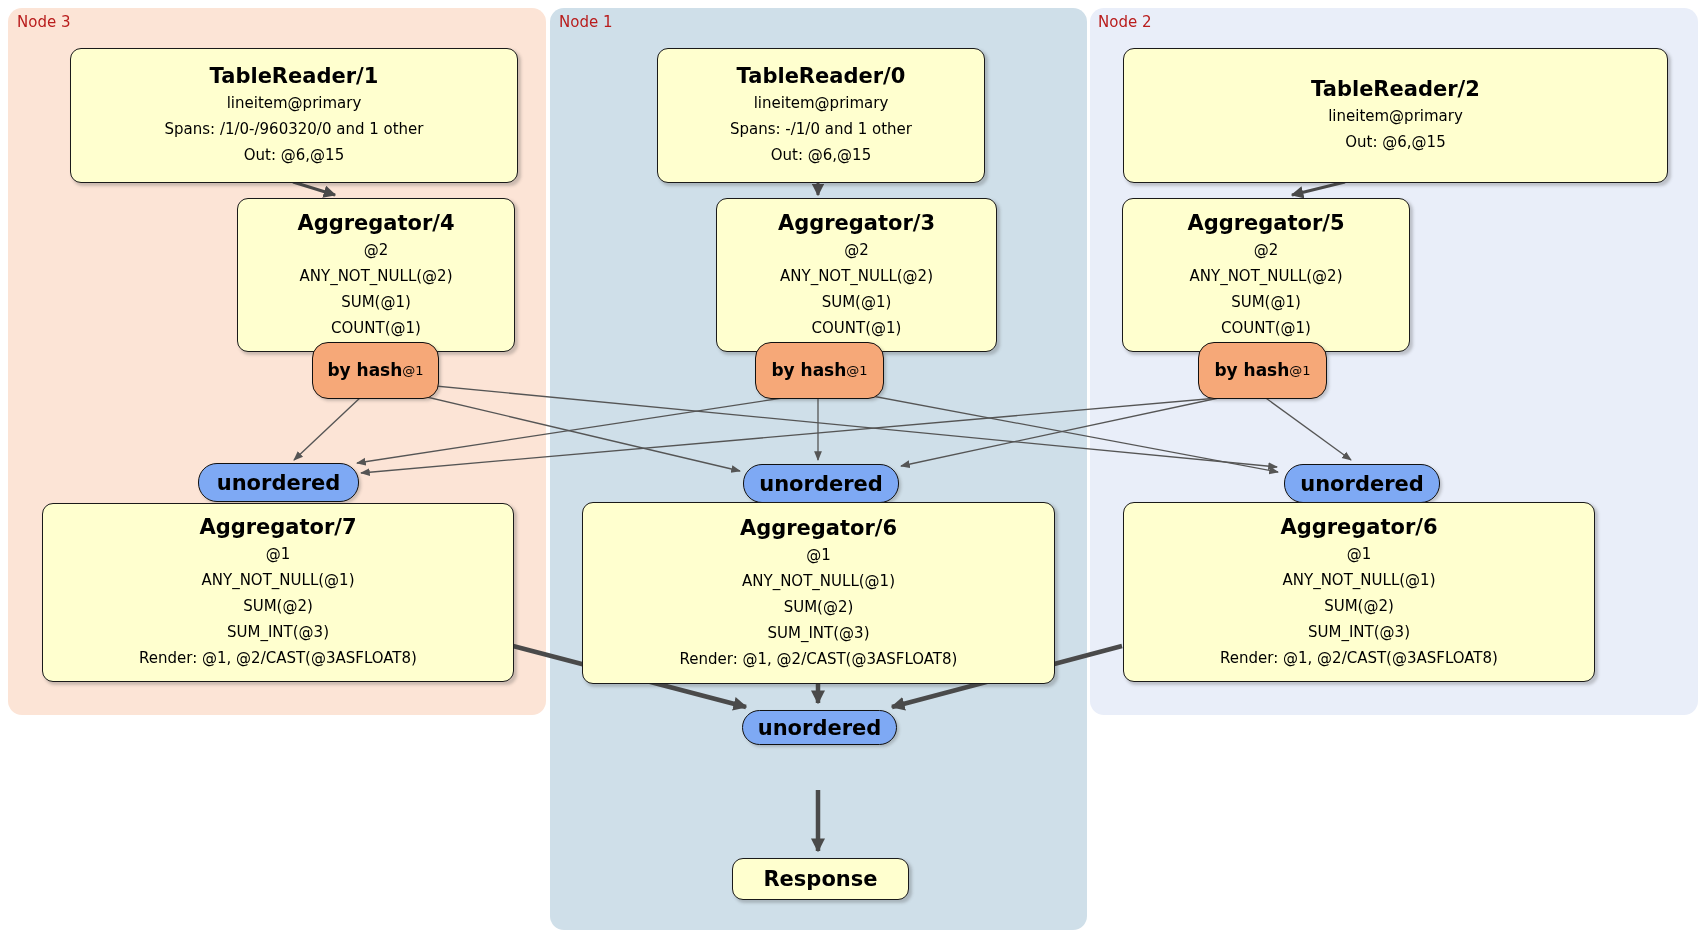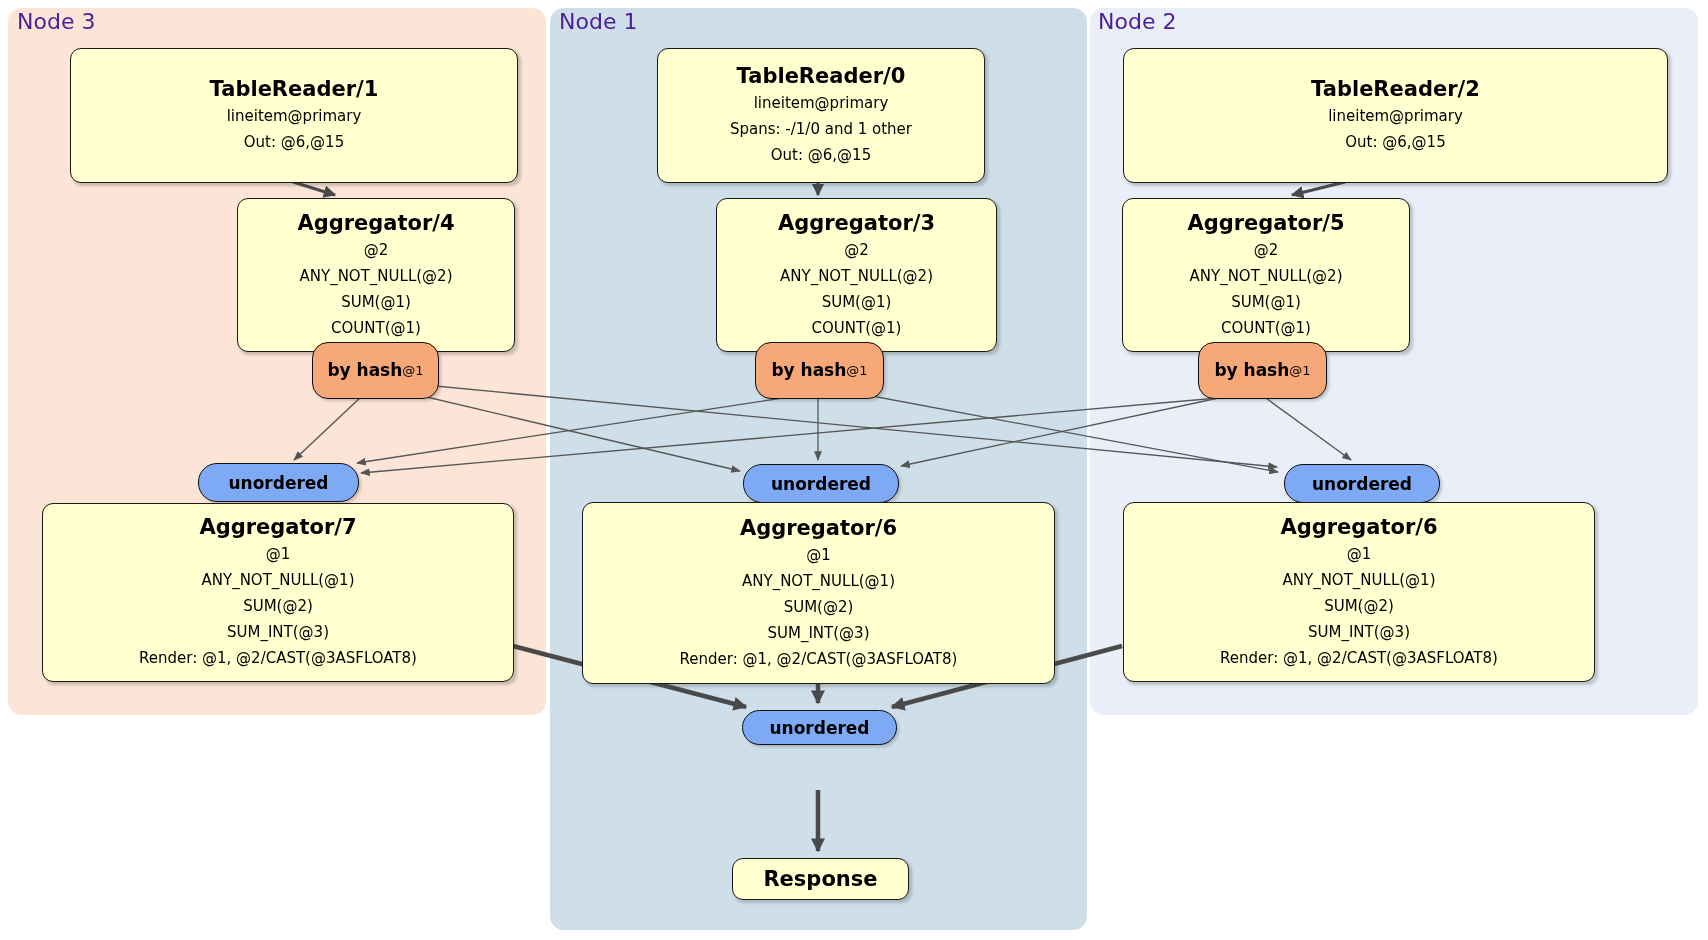--- a/index.html
+++ b/index.html
@@ -2,35 +2,35 @@
 <html><head>
 <meta charset="utf-8">
 <style>
   html,body{margin:0;padding:0;background:#ffffff;}
   body{width:1708px;height:940px;position:relative;font-family:"DejaVu Sans","Liberation Sans",sans-serif;color:#000;}
   .stage{position:absolute;left:0;top:0;width:1708px;height:940px;overflow:hidden;}
   .nodebg{position:absolute;border-radius:14px;}
   .nodebg.n3{background:#fce4d6;}
   .nodebg.n1{background:#cfdfe9;}
   .nodebg.n2{background:#e9eef9;}
-  .nodelabel{position:absolute;font-size:22px;line-height:20px;color:#4c1d95;}
+  .nodelabel{position:absolute;font-size:15px;line-height:20px;color:#b91c1c;}
   svg.edges{position:absolute;left:0;top:0;pointer-events:none;}
   .pbox{position:absolute;background:#ffffcf;border:1.7px solid #1a1a1a;border-radius:11px;
         display:flex;flex-direction:column;justify-content:center;align-items:center;
         text-align:center;box-shadow:2.5px 2.5px 3px rgba(60,60,60,0.25);}
   .ptitle{font-weight:bold;font-size:21px;line-height:27px;white-space:nowrap;}
   .pline{font-size:15px;line-height:26px;white-space:nowrap;}
   .router{position:absolute;background:#f6a878;border:1.7px solid #111;border-radius:16px;
         display:flex;justify-content:center;align-items:center;
         box-shadow:2px 2px 3px rgba(60,60,60,0.25);}
   .rlabel{font-weight:bold;font-size:17px;line-height:23px;}
   .rsub{font-size:13px;line-height:16px;}
   .sync{position:absolute;background:#7ea9f4;border:1.7px solid #111;border-radius:19px;
         display:flex;justify-content:center;align-items:center;
-        font-weight:bold;font-size:17px;box-shadow:2px 2px 3px rgba(60,60,60,0.25);}
+        font-weight:bold;font-size:21px;box-shadow:2px 2px 3px rgba(60,60,60,0.25);}
 </style>
 </head>
 <body>
 
 <div class="stage">
 
   <div class="nodebg n3" style="left:8px;top:8px;width:538px;height:707px"></div>
   <div class="nodebg n1" style="left:550px;top:8px;width:537px;height:922px"></div>
   <div class="nodebg n2" style="left:1090px;top:8px;width:608px;height:707px"></div>
 
@@ -68,20 +68,21 @@
     <line x1="513" y1="646" x2="746" y2="707" stroke="#4a4a4a" stroke-width="4.5" marker-end="url(#mThick)"></line>
     <line x1="818" y1="684" x2="818" y2="703" stroke="#4a4a4a" stroke-width="4.5" marker-end="url(#mThick)"></line>
     <line x1="1122" y1="646" x2="892" y2="707" stroke="#4a4a4a" stroke-width="4.5" marker-end="url(#mThick)"></line>
 
     <line x1="818" y1="790" x2="818" y2="851" stroke="#4a4a4a" stroke-width="4.5" marker-end="url(#mThick)"></line>
   </svg>
 
   <div class="pbox" style="left:70px;top:48px;width:446px;height:133px">
     <div class="ptitle">TableReader/1</div>
     <div class="pline">lineitem@primary</div>
+    <div class="pline">Spans: /1/0-/960320/0 and 1 other</div>
     <div class="pline">Out: @6,@15</div>
   </div>
   <div class="pbox" style="left:657px;top:48px;width:326px;height:133px">
     <div class="ptitle">TableReader/0</div>
     <div class="pline">lineitem@primary</div>
     <div class="pline">Spans: -/1/0 and 1 other</div>
     <div class="pline">Out: @6,@15</div>
   </div>
   <div class="pbox" style="left:1123px;top:48px;width:543px;height:133px">
     <div class="ptitle">TableReader/2</div>

